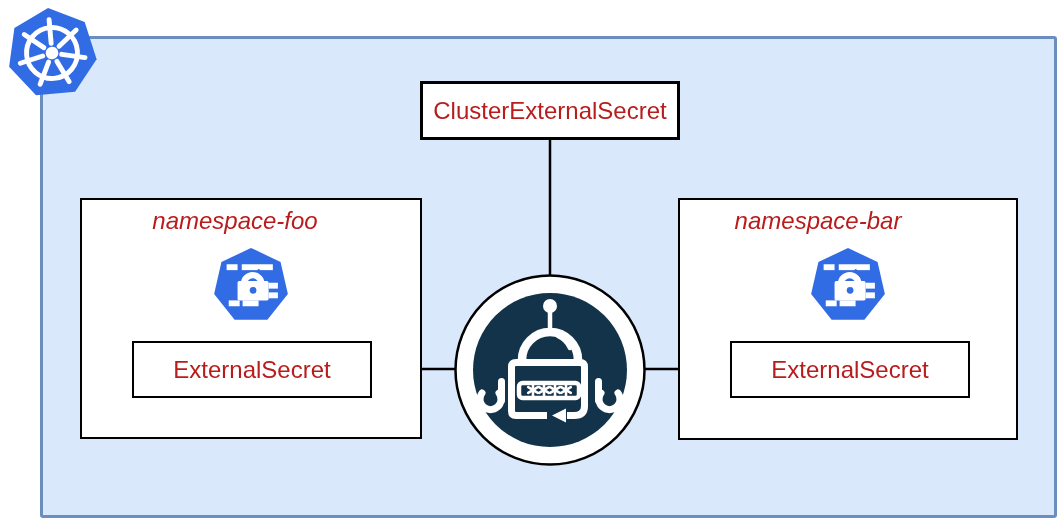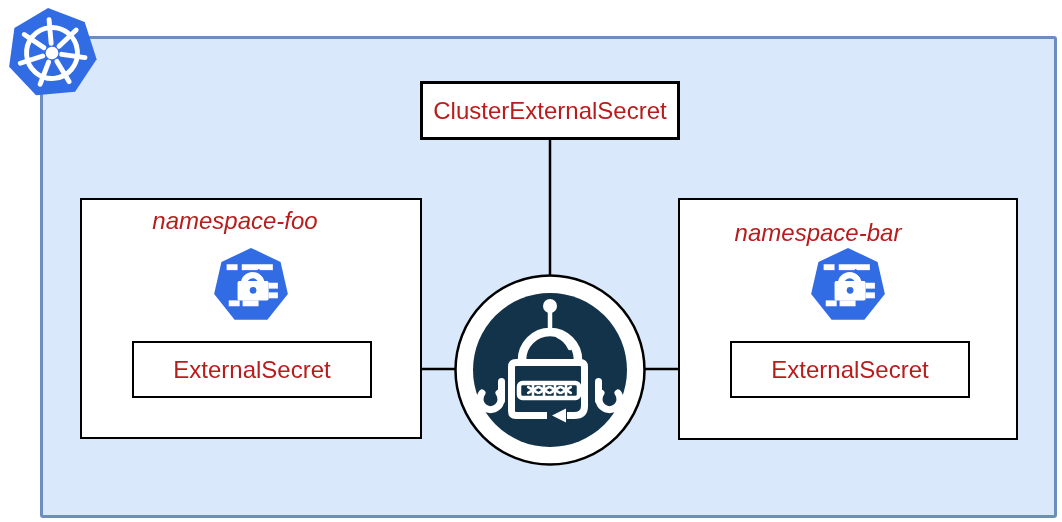--- a/index.html
+++ b/index.html
@@ -94,21 +94,21 @@
   <div class="ns-box ns-foo"></div>
   <div class="ns-title" style="left:64px;width:342px;top:207px;position:absolute">namespace-foo</div>
   <svg class="icon-abs crd-foo" viewBox="0 0 100 100">
     <use href="#icon-es-crd"></use>
   </svg>
   <div class="node es-foo">
     <span>ExternalSecret</span>
   </div>
 
   <div class="ns-box ns-bar"></div>
-  <div class="ns-title" style="left:678px;width:280px;top:219px;position:absolute">namespace-bar</div>
+  <div class="ns-title" style="left:678px;width:280px;top:207px;position:absolute">namespace-bar</div>
   <svg class="icon-abs crd-bar" viewBox="0 0 100 100">
     <use href="#icon-es-crd"></use>
   </svg>
   <div class="node es-bar">
     <span>ExternalSecret</span>
   </div>
 
   <svg class="icon-abs eso-circle" viewBox="0 0 194 194">
     <circle cx="97" cy="97" r="94.5" fill="#ffffff" stroke="#000" stroke-width="2.5"></circle>
     <circle cx="97" cy="97" r="77" fill="#123349"></circle>

